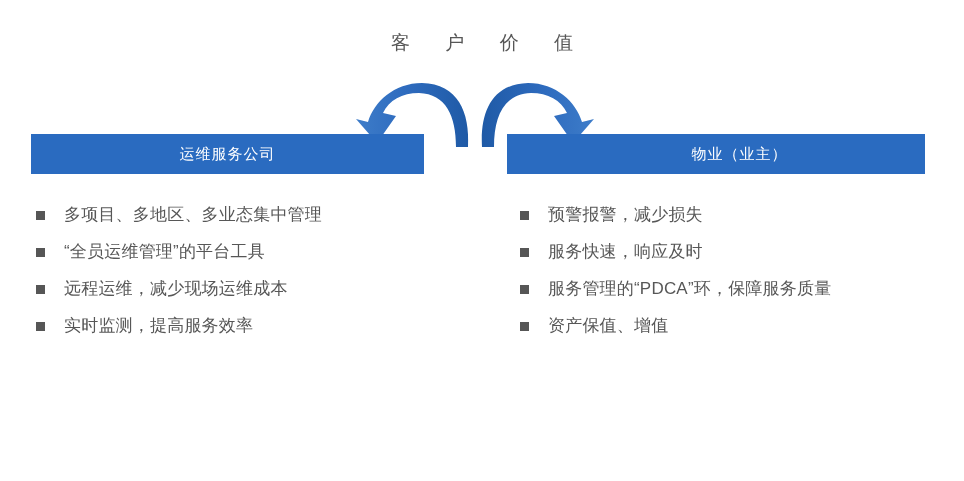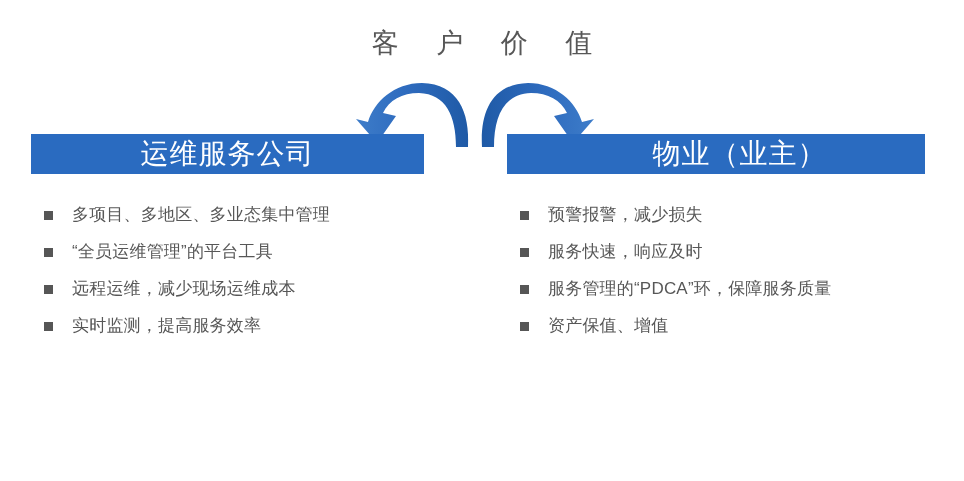--- a/index.html
+++ b/index.html
@@ -22,21 +22,21 @@
     background: #ffffff;
   }
 
   
   .slide-title {
     position: absolute;
     left: 0;
     top: 26px;
     width: 964px;
     text-align: center;
-    font-size: 27px;
+    font-size: 19px;
     line-height: 34px;
     letter-spacing: 15px;
     text-indent: 15px;
     color: #575757;
     font-weight: 400;
     white-space: nowrap;
   }
 
   
   .arrows {
@@ -46,36 +46,36 @@
     width: 250px;
     height: 75px;
   }
 
   
   .header-box {
     position: absolute;
     height: 40px;
     background: #2A6BC0;
     color: #ffffff;
-    font-size: 28px;
+    font-size: 15px;
     line-height: 40px;
     text-align: center;
     letter-spacing: 1px;
     white-space: nowrap;
     overflow: hidden;
   }
   .header-box.left  { left: 31px;  top: 134px; width: 393px; }
   .header-box.right { left: 507px; top: 134px; width: 371px; padding-left: 47px; }
 
   
   .bullet-col {
     position: absolute;
     top: 196px;
   }
-  .bullet-col.left  { left: 44px;  width: 420px; }
+  .bullet-col.left  { left: 36px;  width: 420px; }
   .bullet-col.right { left: 520px; width: 440px; }
 
   .bullet-item {
     position: relative;
     height: 37px;
     display: flex;
     align-items: center;
   }
   .bullet-marker {
     flex: 0 0 auto;

